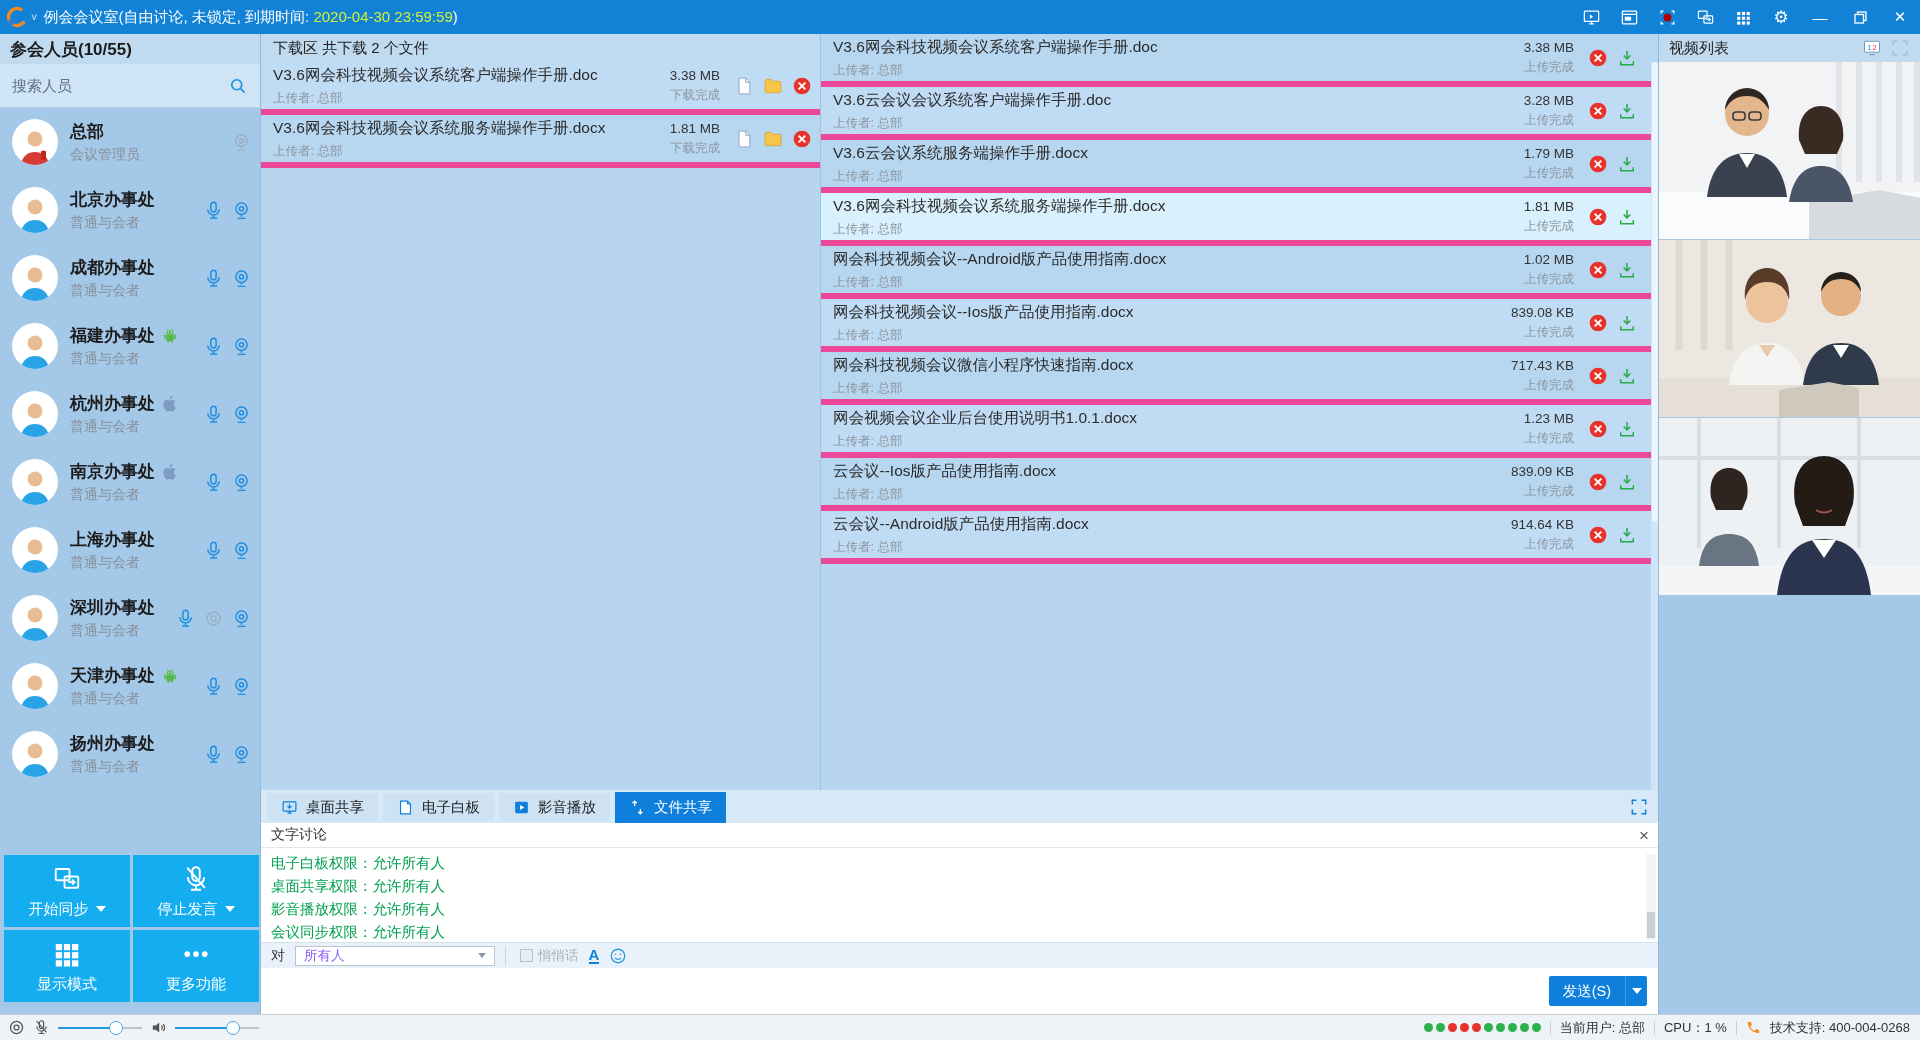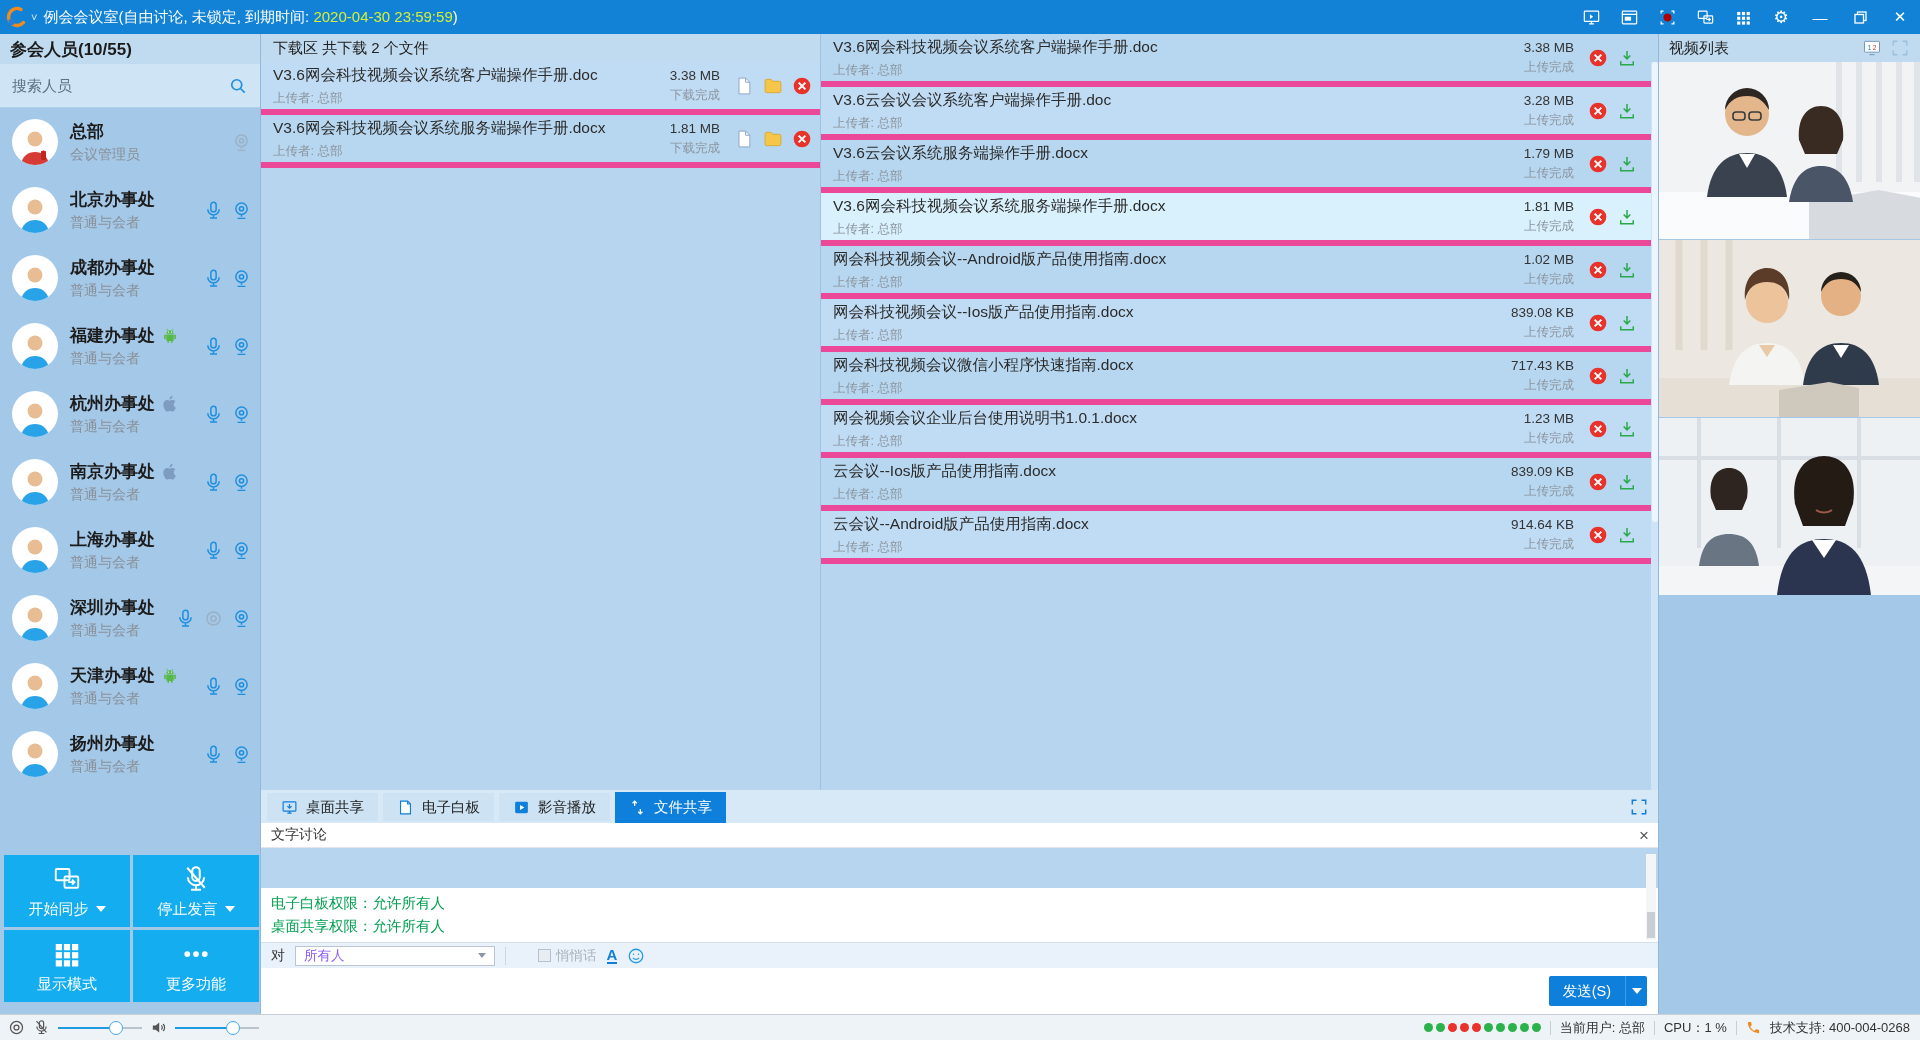--- a/index.html
+++ b/index.html
@@ -89,33 +89,33 @@
     display:flex; align-items:center; gap:8px; font-size:14.5px; color:#222; cursor:pointer; }
   .tab svg { width:17px; height:17px; }
   .tab.active { background:#0f7fdc; color:#fff; height:31px; margin-bottom:0; }
   .tabs-expand { margin-left:auto; margin-right:10px; margin-bottom:6px; width:20px; height:20px; }
 
   
   .chat-header { position:absolute; top:789px; left:0; width:1398px; height:25px; background:#fff;
     border-bottom:1px solid #e3e6ea; display:flex; align-items:center; padding:0 10px;
     font-size:14px; color:#333; }
   .chat-close { margin-left:auto; font-size:17px; color:#555; cursor:pointer; line-height:1; }
-  .chat-msgs { position:absolute; top:814px; left:0; width:1398px; height:94px; background:#fff; padding:4px 10px;margin-top:40px; }
+  .chat-msgs { position:absolute; top:814px; left:0; width:1398px; height:94px; background:#fff; padding:4px 10px; }
   .chat-line { font-size:14.5px; color:#00a050; line-height:23px; white-space:nowrap; }
   .chat-scroll { position:absolute; right:2px; top:820px; width:10px; height:86px; background:#f4f5f6; }
   .chat-thumb { position:absolute; bottom:2px; left:1px; width:8px; height:26px; background:#c9ced4; }
   .chat-input-row { position:absolute; top:908px; left:0; width:1398px; height:26px; background:#e9f2fa;
     border-top:1px solid #d5e2ee; display:flex; align-items:center; gap:10px; padding:0 10px; }
   .to-label { font-size:14px; color:#333; }
   .recip-select { width:200px; height:20px; background:#fff; border:1px solid #b9c6d2;
     display:flex; align-items:center; padding:0 8px; font-size:13.5px; color:#8b5cf6; cursor:pointer; }
   .sel-chev { margin-left:auto; width:0; height:0; border-left:4px solid transparent;
     border-right:4px solid transparent; border-top:5px solid #8a97a5; }
   .whisper { display:flex; align-items:center; gap:5px; color:#aab3bc; font-size:13.5px;
-    border-left:1px solid #ccd6e0; padding-left:32px; }
+    border-left:1px solid #ccd6e0; padding-left:14px; }
   .wh-box { width:13px; height:13px; border:1px solid #b7c1cb; background:#e8edf2; }
   .font-btn { color:#1080d8; font-size:15px; font-weight:bold; border-bottom:2px solid #1080d8;
     line-height:15px; cursor:pointer; }
   .smiley { width:18px; height:18px; cursor:pointer; }
   .compose { position:absolute; top:934px; left:0; width:1398px; height:46px; background:#fff; }
   .send-btn { position:absolute; right:12px; bottom:8px; height:30px; display:flex; cursor:pointer; }
   .send-main { background:#0f7fdc; color:#fff; font-size:14.5px; display:flex; align-items:center;
     padding:4px 14px; border-radius:2px 0 0 2px; }
   .send-drop { background:#0f7fdc; border-left:1px solid #3f9ce6; width:22px; display:flex;
     align-items:center; justify-content:center; border-radius:0 2px 2px 0; }

